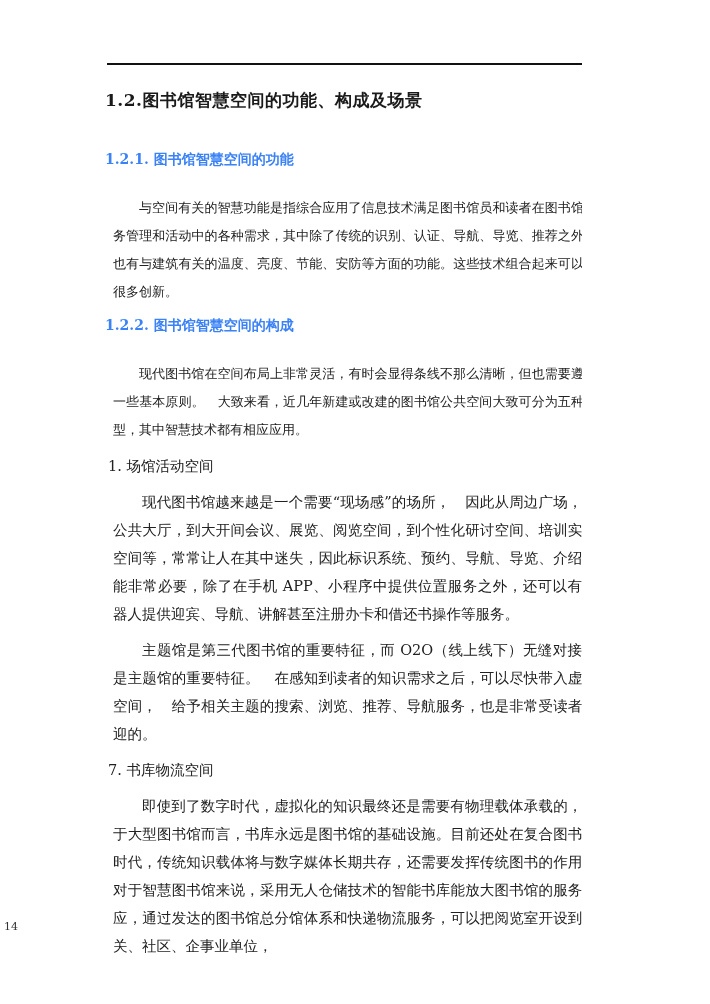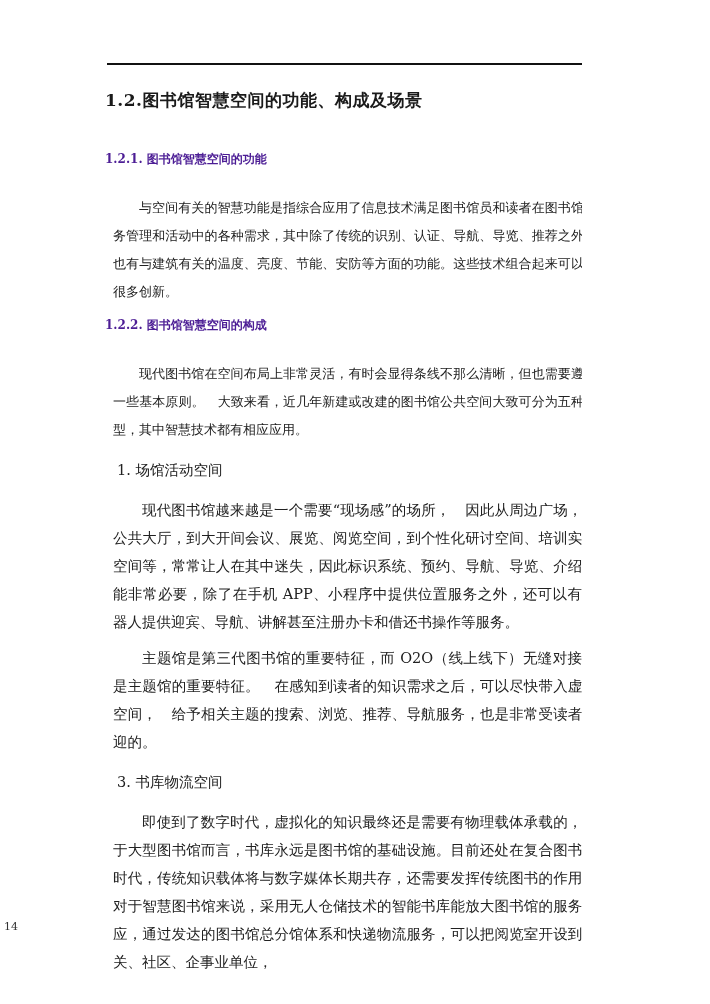--- a/index.html
+++ b/index.html
@@ -32,23 +32,23 @@
   }
   .h1 {
     font-size: 17px;
     font-weight: bold;
     color: #1a1a1a;
     line-height: 24px;
     margin: 0;
     letter-spacing: 0.5px;
   }
   .h2 {
-    font-size: 12px;
+    font-size: 14px;
     font-weight: bold;
-    color: #4c1d95;
+    color: #3b82f6;
     line-height: 22px;
     margin: 0;
   }
   .h2-first {
     margin-top: 36px;
   }
   .h2-second {
   }
   .para {
     font-size: 13px;
@@ -61,21 +61,21 @@
   .flow-para {
     font-size: 14.5px;
     line-height: 28px;
     text-align: justify;
     text-indent: 2em;
     margin: 8px;
   }
   .list-label {
     font-size: 14.5px;
     line-height: 28px;
-    margin: 12px;
+    margin: 3px;
     text-indent: 0;
   }
   .footer {
     position: absolute;
     left: 4px;
     top: 920px;
     width: 710px;
     text-align: left;
     font-size: 11px;
     color: #333333;
@@ -100,21 +100,21 @@
 
     <p class="para">现代图书馆在空间布局上非常灵活，有时会显得条线不那么清晰，但也需要遵守一些基本原则。　大致来看，近几年新建或改建的图书馆公共空间大致可分为五种类型，其中智慧技术都有相应应用。</p>
 
     <div class="list-label">1. 场馆活动空间</div>
 
     <p class="flow-para">现代图书馆越来越是一个需要“现场感”的场所，　因此从周边广场，到公共大厅，到大开间会议、展览、阅览空间，到个性化研讨空间、培训实验空间等，常常让人在其中迷失，因此标识系统、预约、导航、导览、介绍功能非常必要，除了在手机 APP、小程序中提供位置服务之外，还可以有机器人提供迎宾、导航、讲解甚至注册办卡和借还书操作等服务。</p>
 
 
     <p class="flow-para">主题馆是第三代图书馆的重要特征，而 O2O（线上线下）无缝对接又是主题馆的重要特征。　在感知到读者的知识需求之后，可以尽快带入虚拟空间，　给予相关主题的搜索、浏览、推荐、导航服务，也是非常受读者欢迎的。</p>
 
-    <div class="list-label">3. 书库物流空间</div>
+    <div class="list-label">7. 书库物流空间</div>
 
     <p class="flow-para">即使到了数字时代，虚拟化的知识最终还是需要有物理载体承载的，对于大型图书馆而言，书库永远是图书馆的基础设施。目前还处在复合图书馆时代，传统知识载体将与数字媒体长期共存，还需要发挥传统图书的作用，对于智慧图书馆来说，采用无人仓储技术的智能书库能放大图书馆的服务效应，通过发达的图书馆总分馆体系和快递物流服务，可以把阅览室开设到机关、社区、企事业单位，</p>
 
   </div>
 
   <div class="footer">14</div>
 
 </div>
 
 </body></html>

